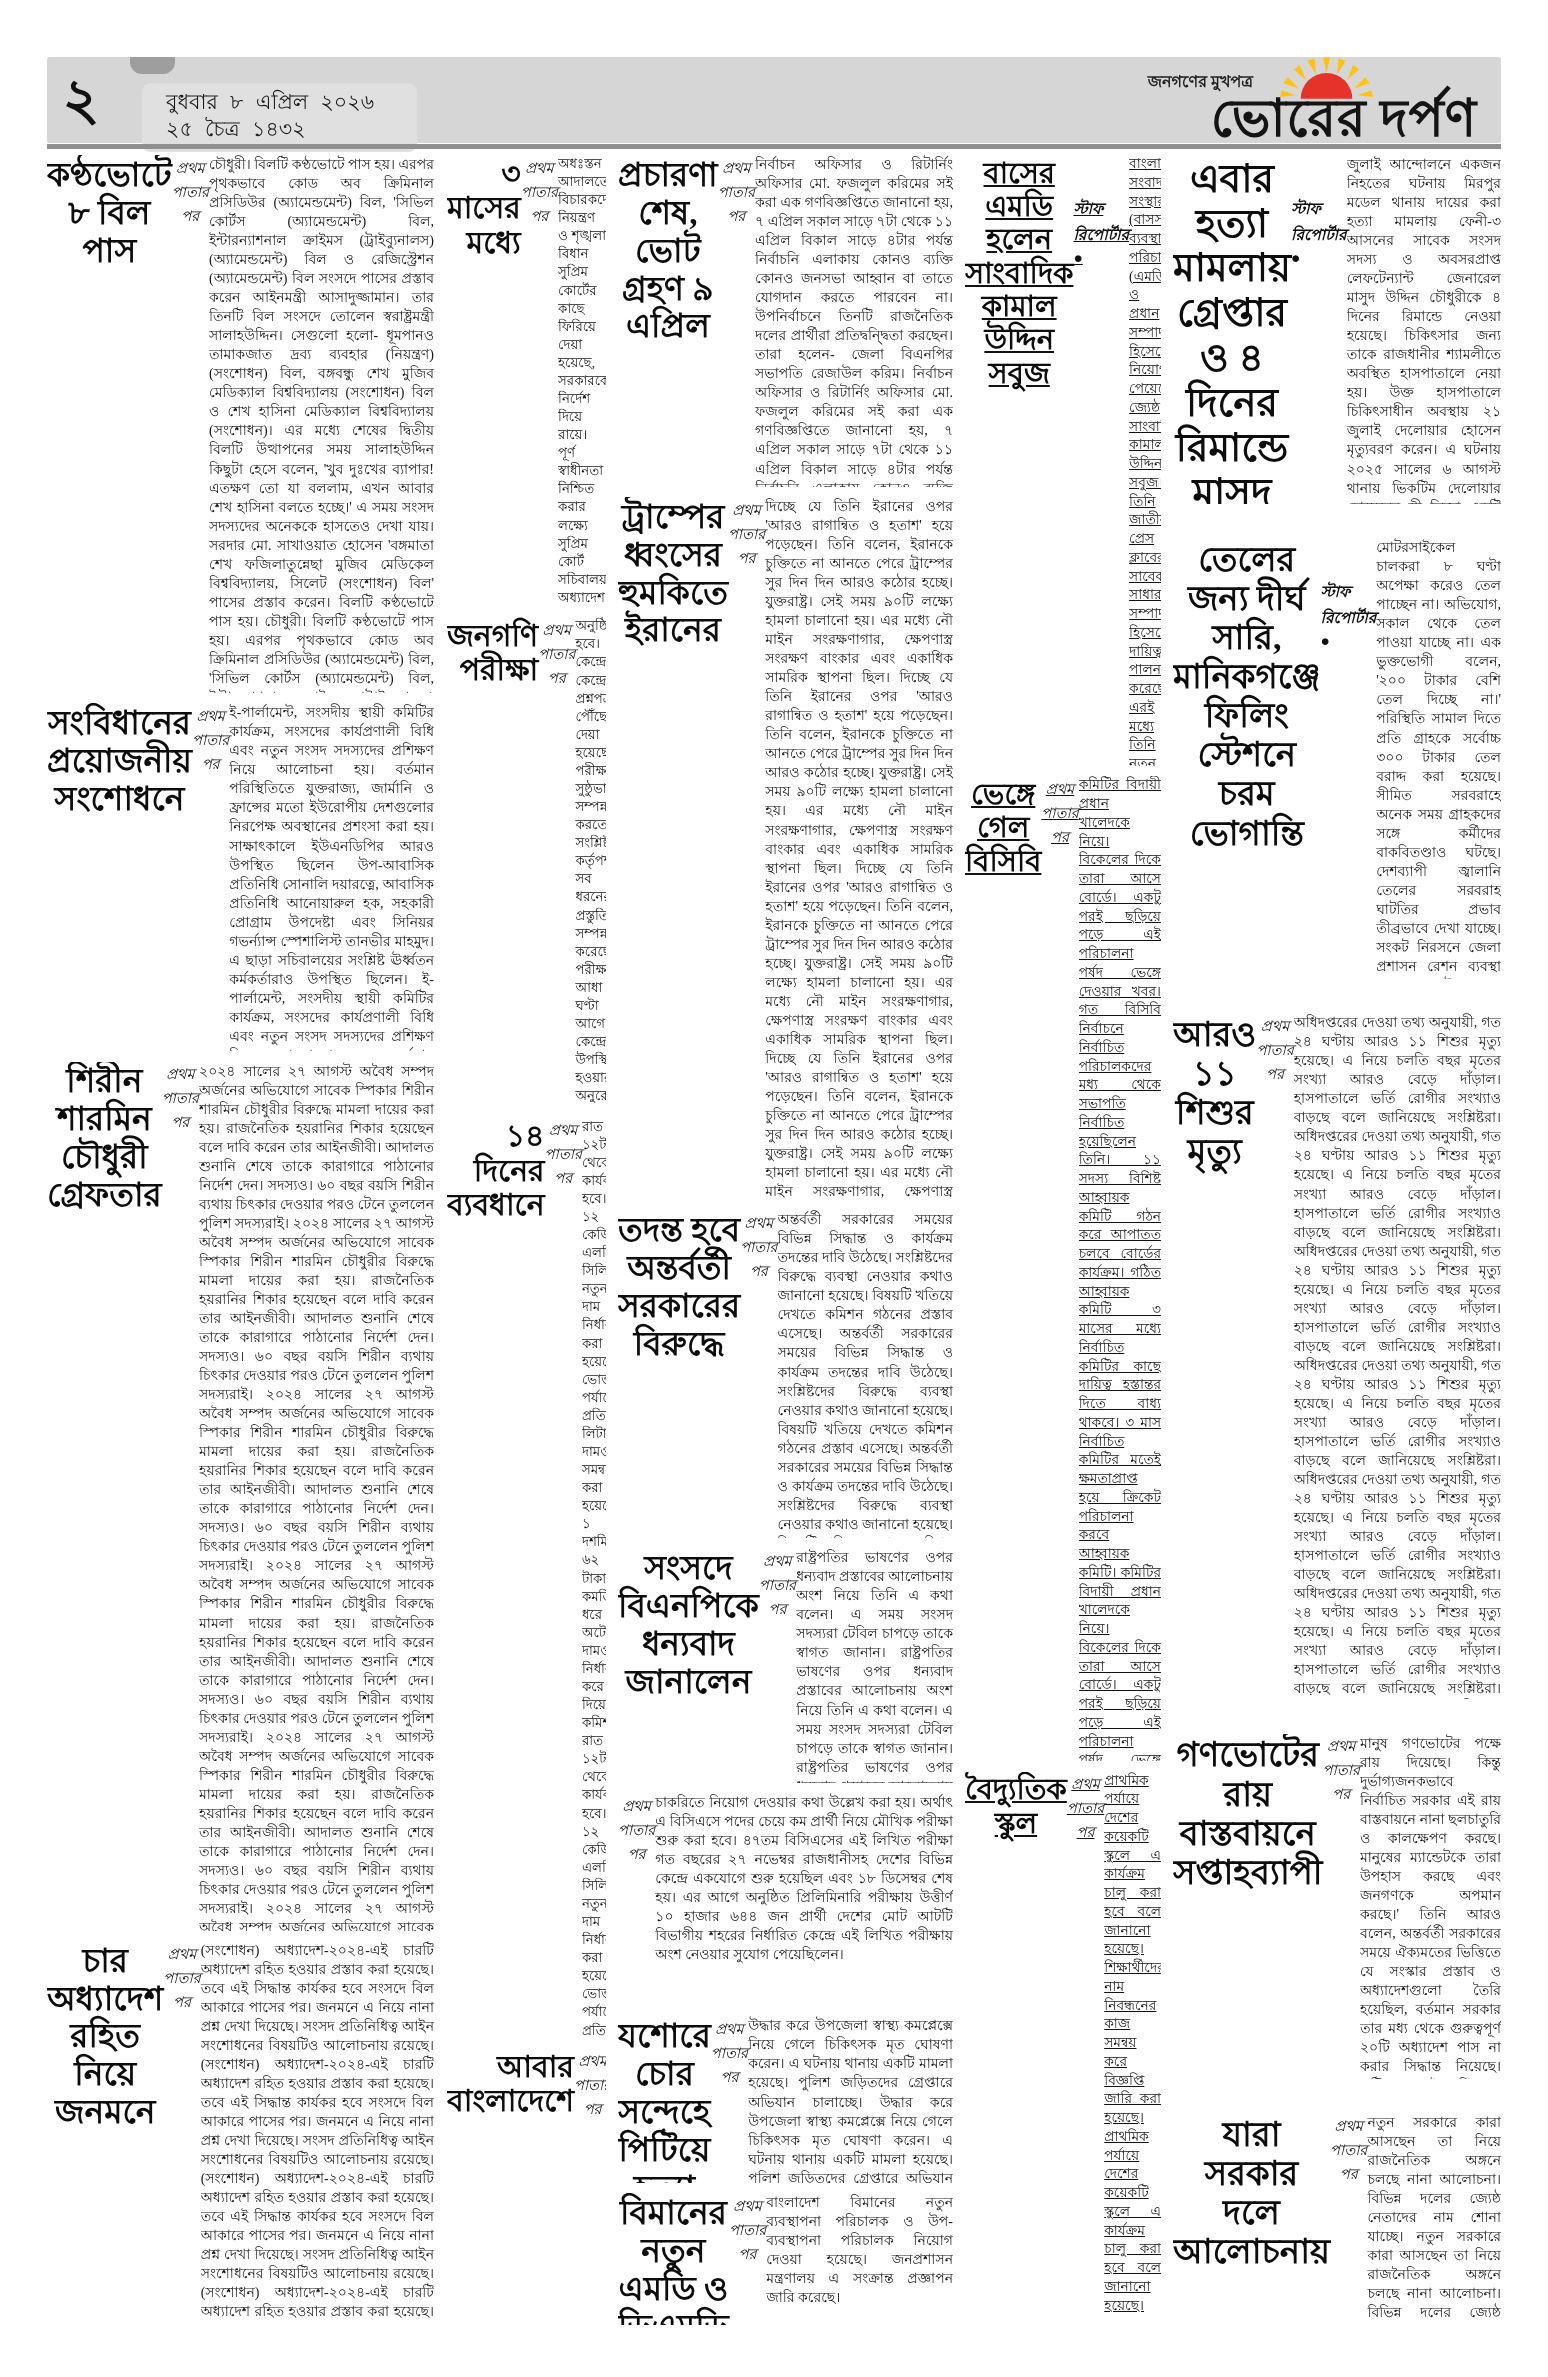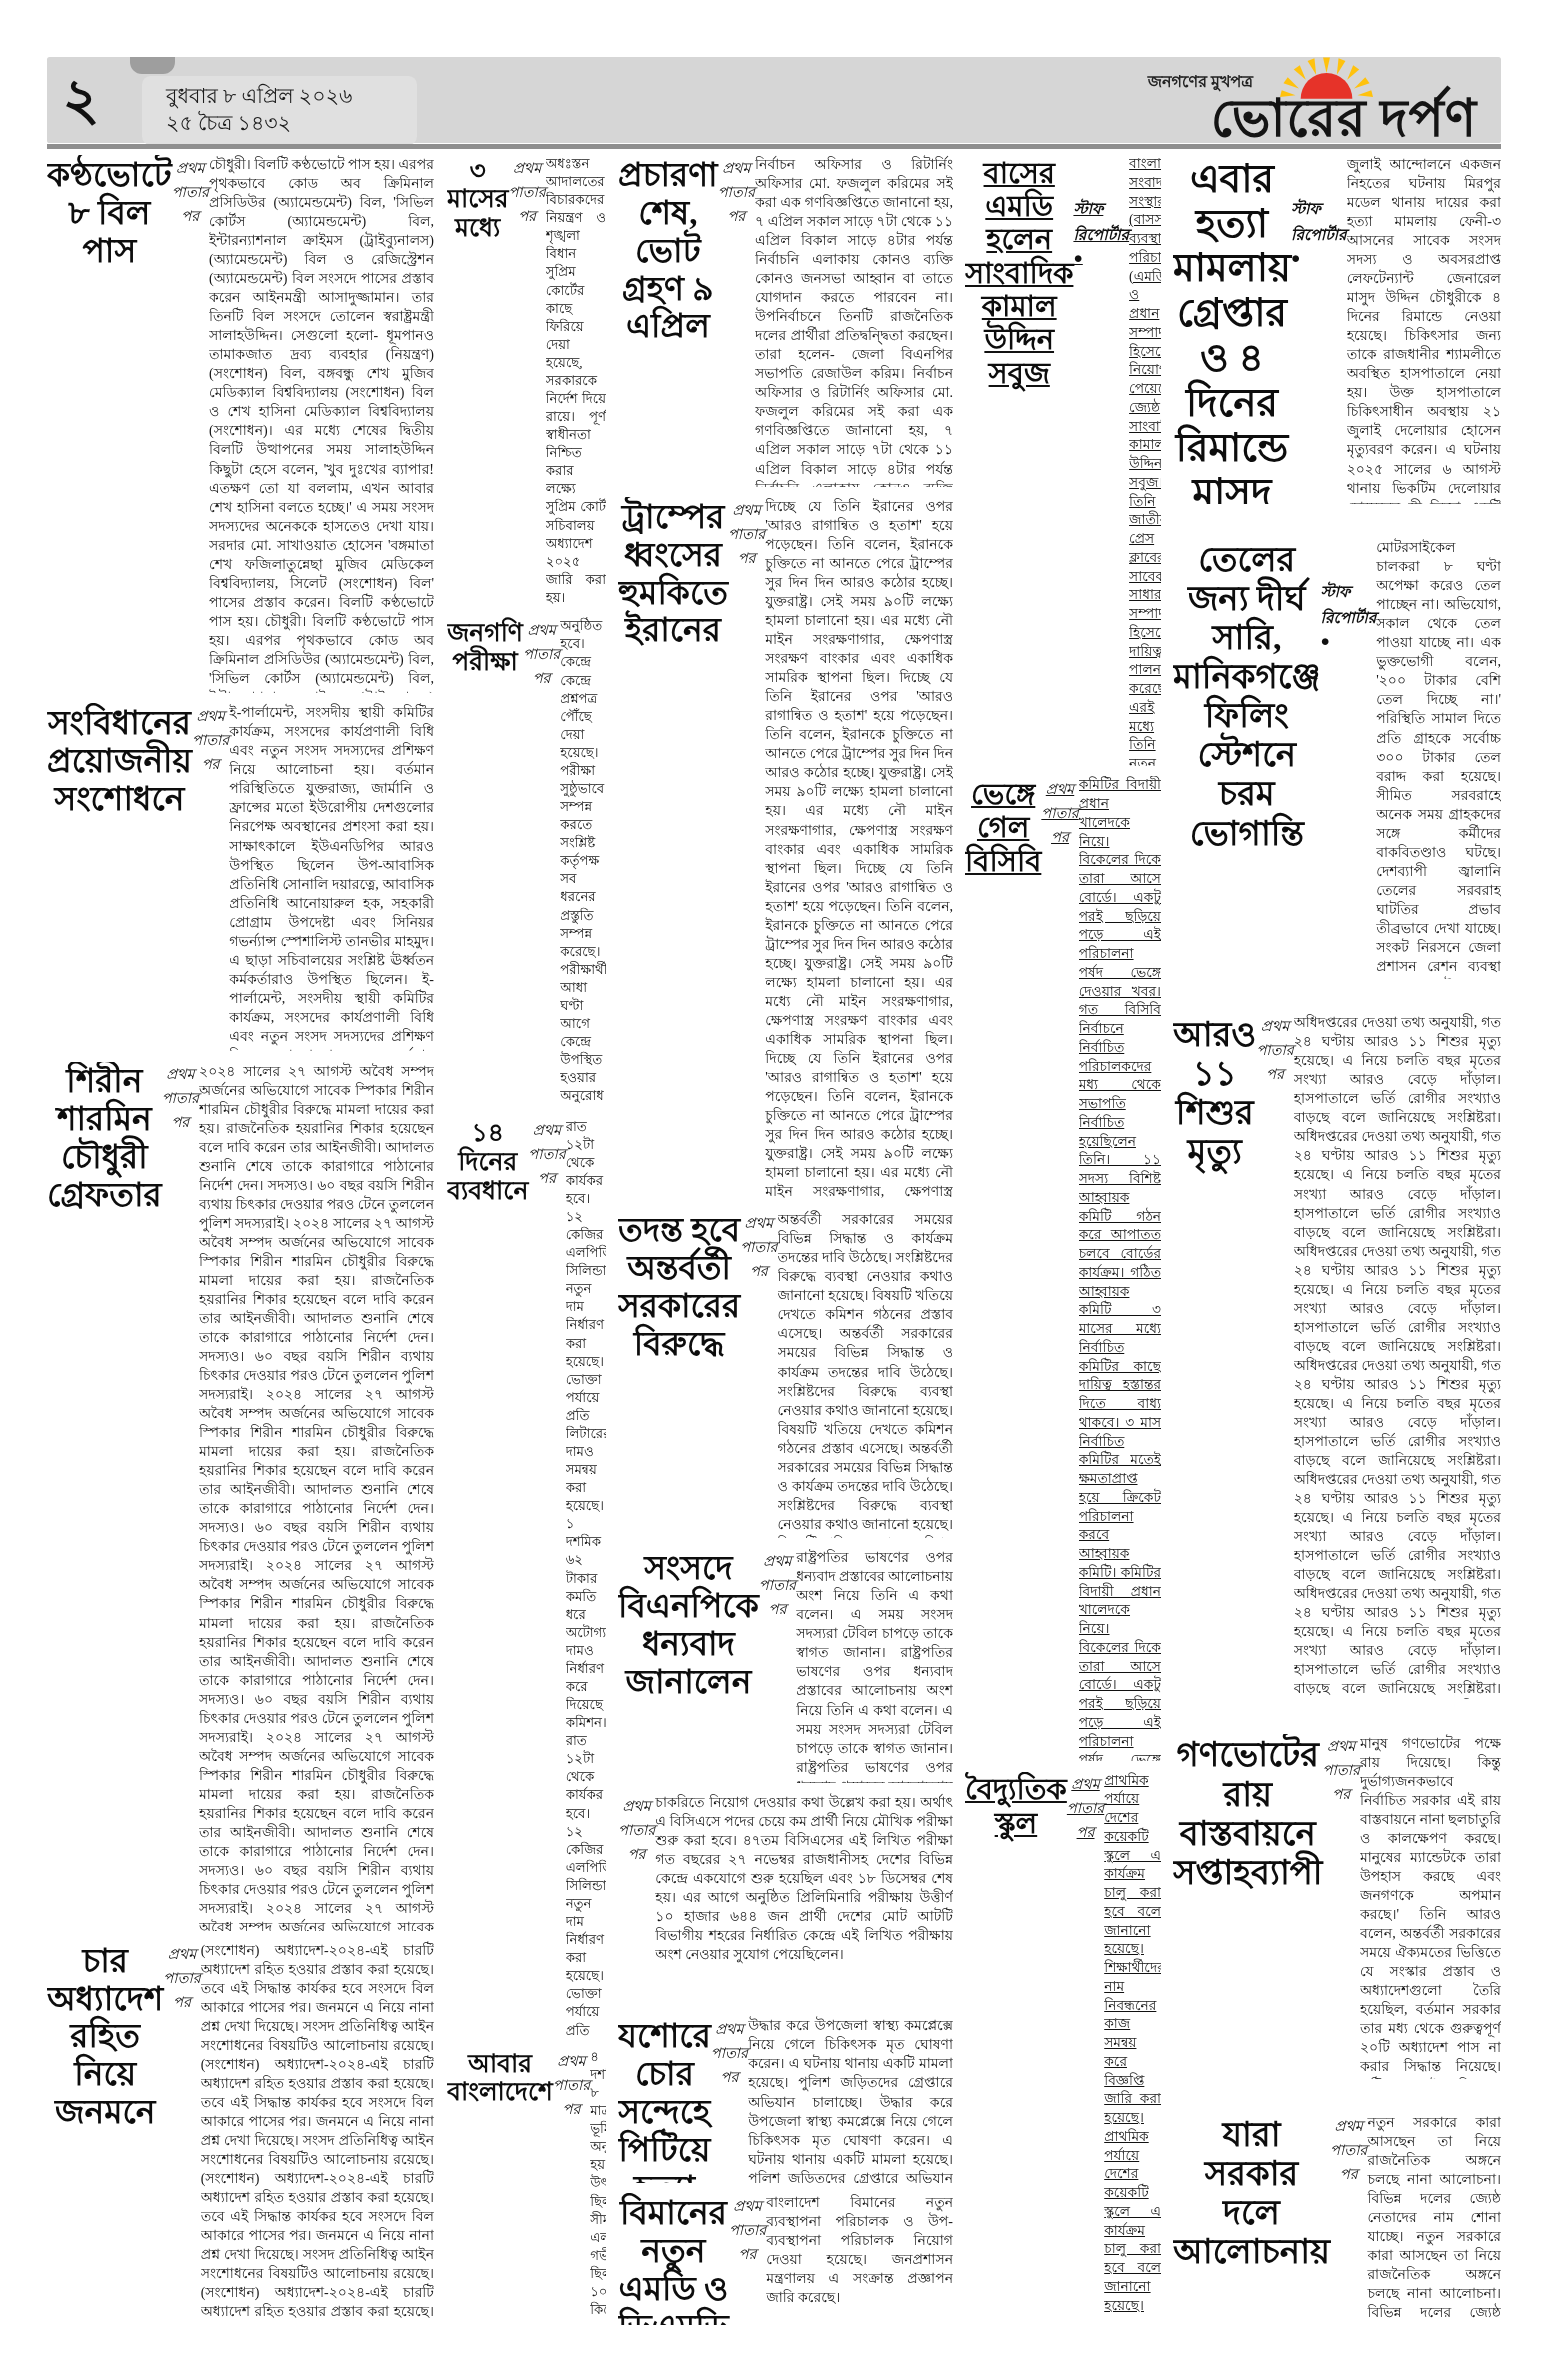--- a/index.html
+++ b/index.html
@@ -3,36 +3,36 @@
 <meta charset="utf-8">
 <style>
   html,body{margin:0;padding:0;background:#ffffff;}
   .page{position:relative;width:1548px;height:2377px;background:#fff;overflow:hidden;
         font-family:"Liberation Serif","DejaVu Serif",serif;color:#111;}
   
   .band{position:absolute;left:47px;top:57px;width:1454px;height:86px;background:#d6d6d6;border-radius:2.6px;}
   .band-rule{position:absolute;left:47px;top:144px;width:1454px;height:5.2px;background:#8f8f8f;}
   .pageno{position:absolute;left:15.5px;top:5.2px;font-size:57px;font-weight:700;line-height:76px;color:#111;}
   .tab-notch{position:absolute;left:83px;top:0;width:45px;height:17px;background:#9e9e9e;border-radius:0 0 12px 12px;}
-  .date-panel{position:absolute;left:95px;top:19px;width:275px;height:69px;background:#e0e0e0;border-radius:8.6px;padding:6.9px 0 0 24px;box-sizing:border-box;}
+  .date-panel{position:absolute;left:95px;top:26px;width:275px;height:69px;background:#e0e0e0;border-radius:8.6px;padding:6.9px 0 0 24px;box-sizing:border-box;font-family:Liberation Mono, monospace;}
   .date-line{font-size:20.6px;line-height:27.5px;color:#1c1c1c;}
   .masthead{position:absolute;right:17px;top:1.7px;width:361px;height:83px;text-align:right;}
   .tagline{position:absolute;right:231px;top:10.3px;font-size:16px;font-weight:700;color:#222;}
   .mast-title{position:absolute;right:6.9px;top:19px;font-size:52px;font-weight:800;letter-spacing:0.9px;color:#141414;z-index:2;}
   .sun{position:absolute;right:110px;top:-5.2px;z-index:1;}
   
   .strip{position:absolute;top:155px;height:2180px;display:flex;flex-direction:column;}
   .s1{left:47px;width:387px;}
   .s2{left:447px;width:159px;}
   .s3{left:618px;width:335px;}
   .s4{left:965px;width:196px;text-decoration:underline;}
   .s5{left:1173px;width:328px;gap:24px;}
   .art{display:flex;margin-bottom:10.3px;overflow:hidden;}
   .head{font-weight:800;text-align:center;line-height:1.15;color:#0d0d0d;padding:1.7px 0 3.4px 0;}
-  .h38{font-size:33px;} .h34{font-size:29px;} .h30{font-size:25px;} .h44{font-size:39px;} .h40{font-size:34px;}
+  .h38{font-size:33px;} .h34{font-size:29px;} .h30{font-size:30px;text-align:right;} .h44{font-size:39px;} .h40{font-size:34px;}
   .dl-cont{font-size:14.6px;font-style:italic;text-align:center;padding:1.7px 0 4.3px 0;}
   .dl-staff{font-size:15.5px;font-style:italic;font-weight:700;text-align:left;padding:1.7px 0 4.3px 0;margin-top:40px;}
   .body-t{flex:1 1 auto;overflow:hidden;font-size:14px;line-height:1.36;text-align:justify;color:#161616;}
   .s2 .body-t{font-size:13.3px;}
   .s4 .body-t{font-size:13.8px;}
 </style>
 </head>
 <body>
 
 <div class="page">

